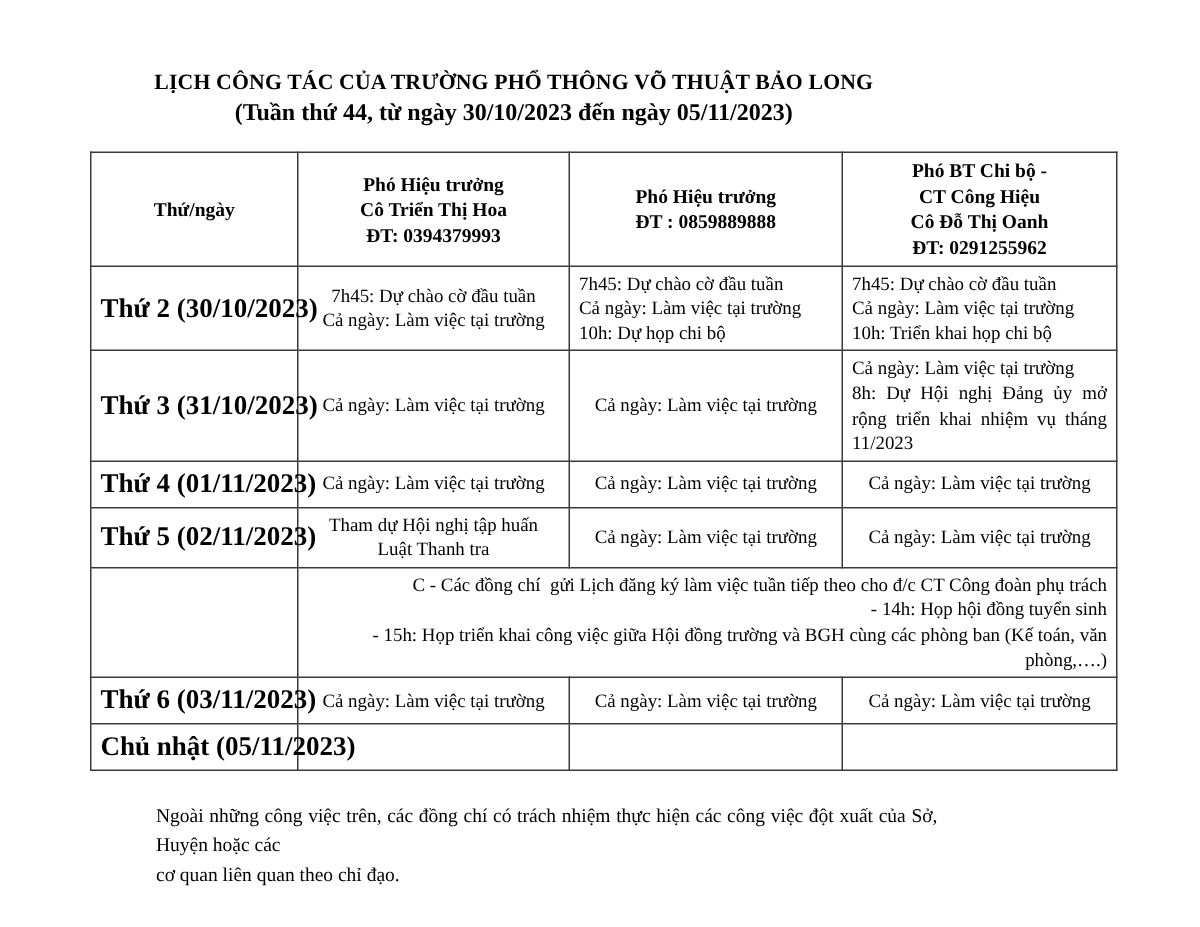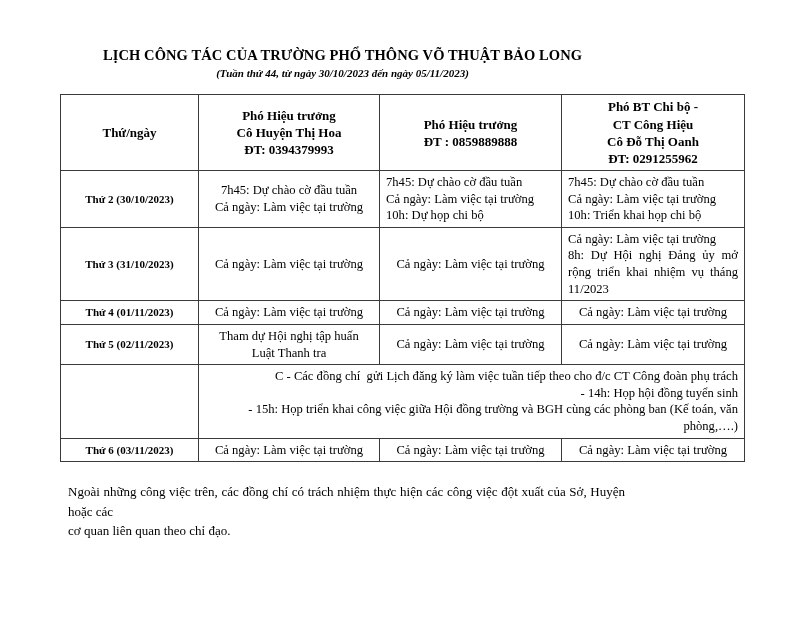--- a/index.html
+++ b/index.html
@@ -28,25 +28,24 @@
     text-align: center;
   }
   .doc-title {
     font-size: 14.5px;
     font-weight: bold;
     letter-spacing: 0.1px;
     line-height: 1.25;
     margin: 0;
   }
   .doc-subtitle {
-    font-size: 11px;
+    font-size: 16px;
     font-weight: bold;
     line-height: 1.3;
     margin: 2px 0 0 0;
-    font-style: italic;
   }
 
   
   .table-wrap {
     margin: 14px 0 0 60px;
     width: 684px;
   }
   table.schedule {
     border-collapse: collapse;
     table-layout: fixed;
@@ -75,21 +74,21 @@
   }
   .hdr .hdr-left-inline {
     display: inline-block;
     text-align: left;
   }
 
   
   .day-cell {
     text-align: center;
     font-weight: bold;
-    font-size: 11px;
+    font-size: 18px;
     white-space: nowrap;
   }
 
   .cell-center { text-align: center; }
   .cell-left   { text-align: left; }
   .cell-just   { text-align: justify; text-align-last: left; }
 
   .empty-cell { height: 20px; }
 
   
@@ -102,21 +101,21 @@
   .notes-cell .nline.first { white-space: pre-wrap; }
 
   
   .footer-note {
     margin: 20px 60px 0 68px;
     font-size: 13px;
     line-height: 1.5;
     text-align: justify;
     text-indent: 0;
   }
-  .footer-note .fl { display: block; }
+  .footer-note .fl { display: block; margin-left: 36px; }
 </style>
 </head>
 <body>
 
 <div class="page">
 
   <div class="title-block">
     <div class="doc-title">LỊCH CÔNG TÁC CỦA TRƯỜNG PHỔ THÔNG VÕ THUẬT BẢO LONG</div>
     <div class="doc-subtitle">(Tuần thứ 44, từ ngày 30/10/2023 đến ngày 05/11/2023)</div>
   </div>
@@ -130,21 +129,21 @@
           <col class="c-p3">
       </colgroup>
       <tbody>
 
         <tr class="hdr">
           <td>
             <span>Thứ/ngày</span>
           </td>
           <td>
             <div>Phó Hiệu trưởng</div>
-            <div>Cô Huyện Thị Hoa</div>
+            <div>Cô Triển Thị Hoa</div>
             <div>ĐT: 0394379993</div>
           </td>
           <td>
             <span class="hdr-left-inline">
               <span style="display:block">Phó Hiệu trưởng</span>
               <span style="display:block">ĐT : 0859889888</span>
             </span>
           </td>
           <td>
             <div>Phó BT Chi bộ -</div>
@@ -213,20 +212,26 @@
         </tr>
 
         <tr>
           <td class="day-cell">Thứ 6 (03/11/2023)</td>
           <td class="cell-center">Cả ngày: Làm việc tại trường</td>
           <td class="cell-center">Cả ngày: Làm việc tại trường</td>
           <td class="cell-center">Cả ngày: Làm việc tại trường</td>
         </tr>
 
 
+        <tr>
+          <td class="day-cell">Chủ nhật (05/11/2023)</td>
+          <td class="cell-center empty-cell"></td>
+          <td class="cell-center empty-cell"></td>
+          <td class="cell-center empty-cell"></td>
+        </tr>
 
       </tbody>
     </table>
   </div>
 
   <div class="footer-note">
     <span class="fl">Ngoài những công việc trên, các đồng chí có trách nhiệm thực hiện các công việc đột xuất của Sở, Huyện hoặc các</span>
     <span class="fl">cơ quan liên quan theo chỉ đạo.</span>
   </div>
 

